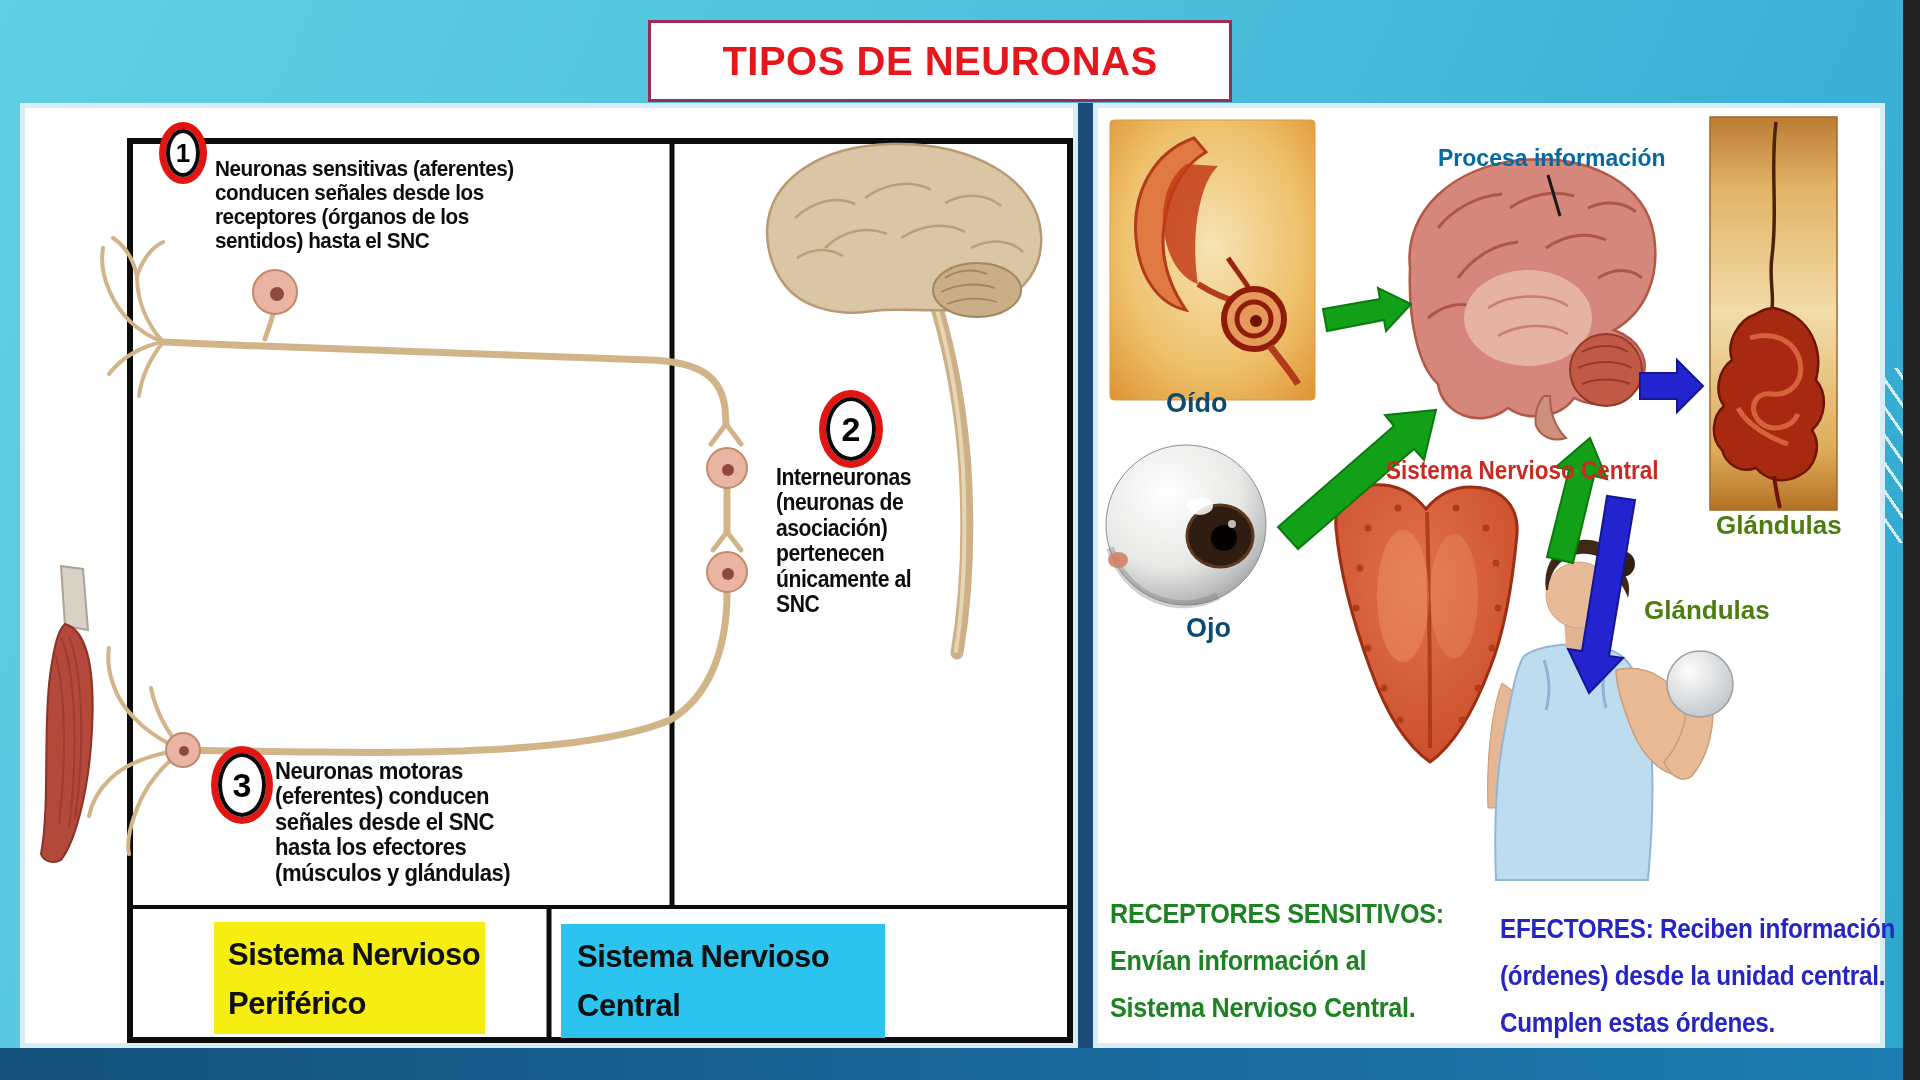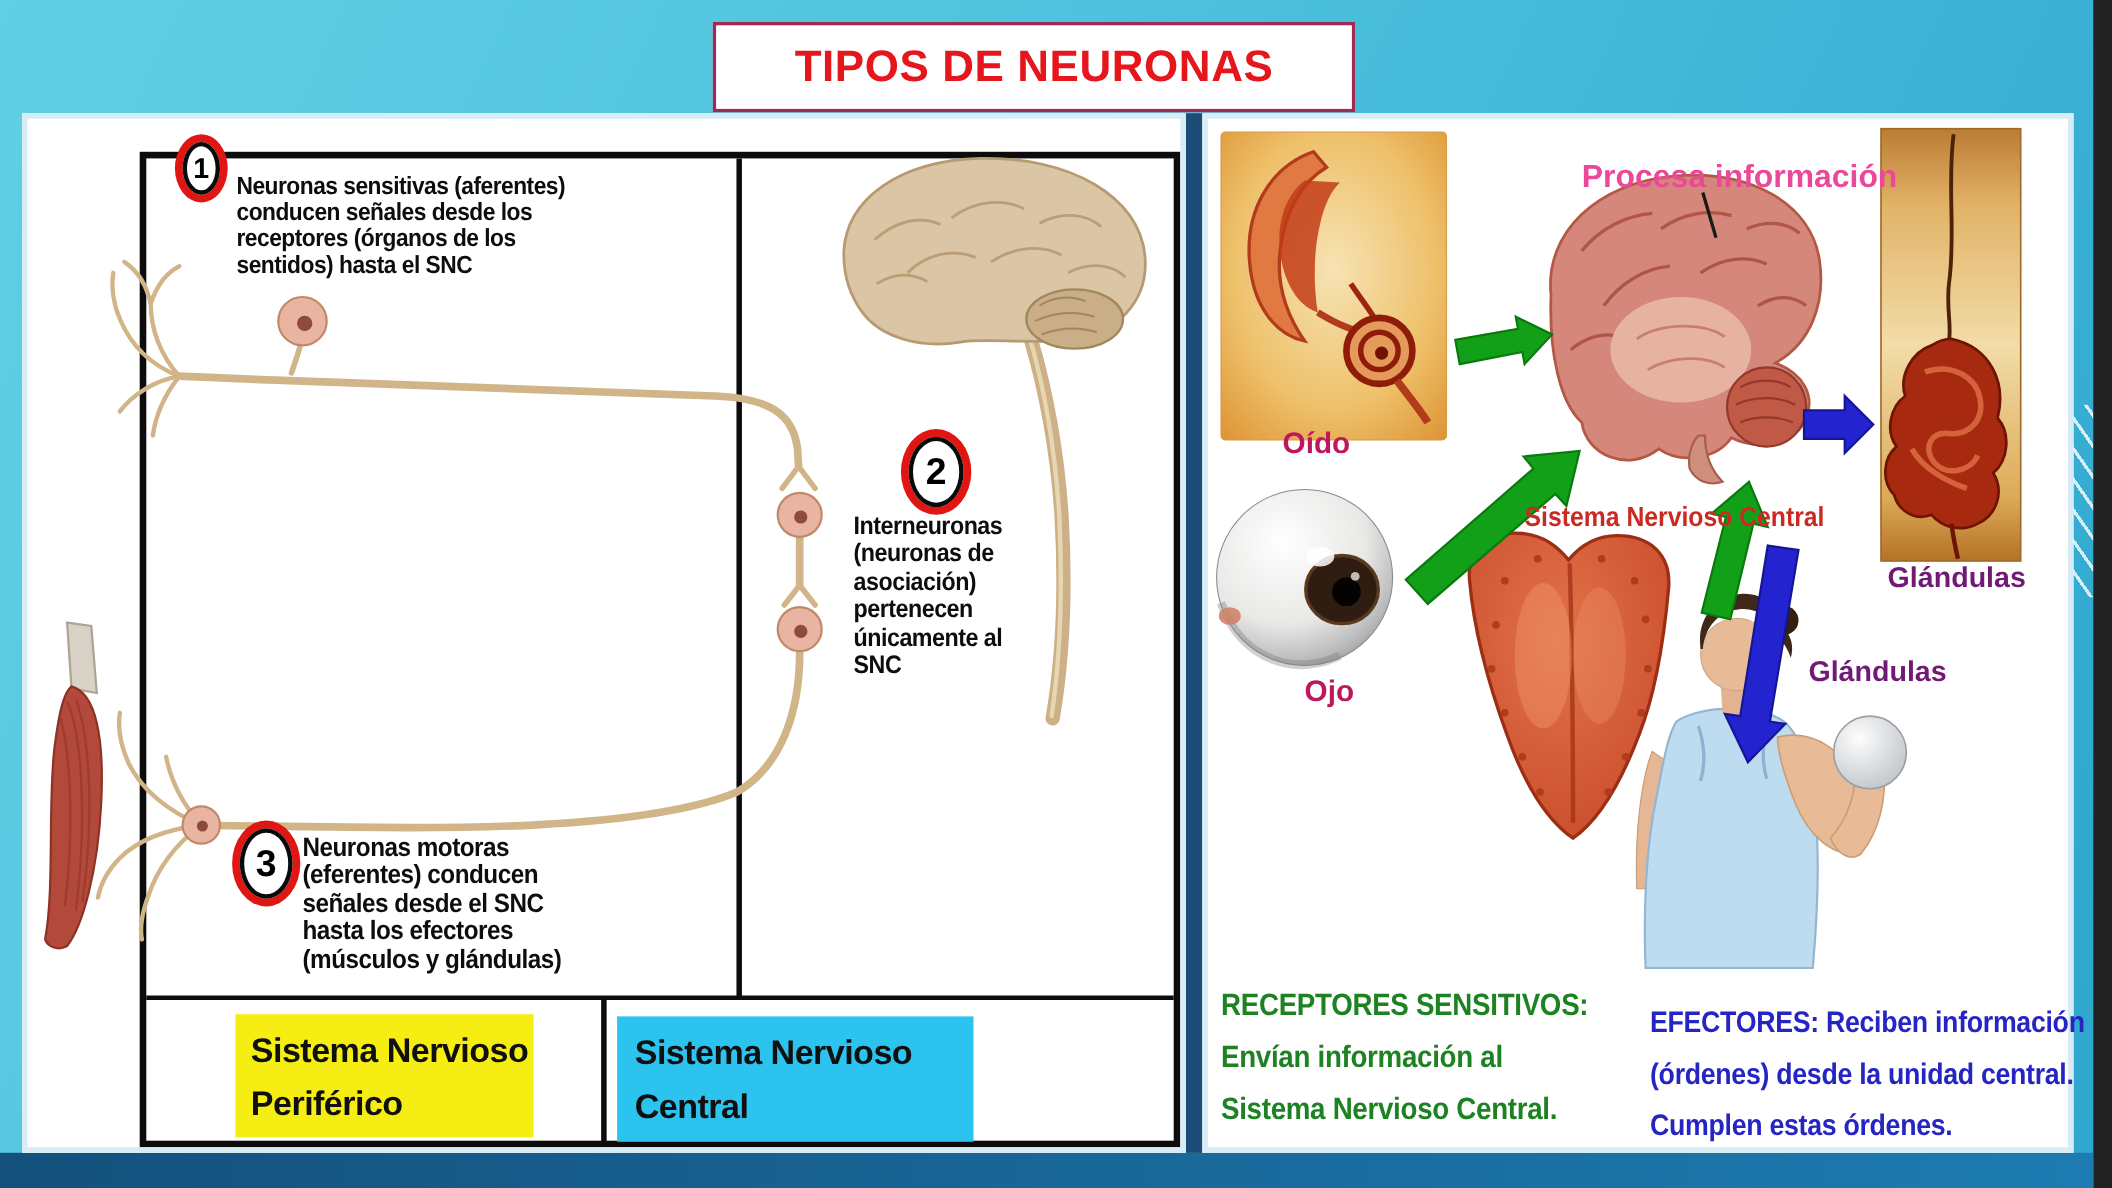--- a/index.html
+++ b/index.html
@@ -23,23 +23,23 @@
   .n1{left:190px;top:49px;font-size:22.5px;line-height:24px;width:400px;}
   .n2{left:751px;top:357px;font-size:23px;line-height:25.4px;width:220px;}
   .n3{left:250px;top:650px;font-size:24px;line-height:25.4px;width:360px;}
   .badge{position:absolute;border:7px solid #e11512;border-radius:50%;background:#fff;box-sizing:border-box;
          display:flex;align-items:center;justify-content:center;}
   .badge-ring{width:100%;height:100%;box-sizing:border-box;border:4px solid #0a0a0a;border-radius:50%;
               display:flex;align-items:center;justify-content:center;font-weight:900;color:#000;}
   .sn-label{position:absolute;font-size:31px;font-weight:800;line-height:49px;color:#101010;
             padding:8px 0 4px 14px;box-sizing:border-box;letter-spacing:-.5px;}
   .lbl{position:absolute;font-weight:700;}
-  .green{color:#be185d;}
-  .blue{color:#701a75;}
-  .proc{left:340px;top:37px;font-size:29px;font-weight:600;color:#ec4899;}
+  .green{color:#0c4a6e;}
+  .blue{color:#4d7c0f;}
+  .proc{left:340px;top:37px;font-size:23px;font-weight:600;color:#0369a1;}
   .cnsred{left:288px;top:348px;font-size:25px;color:#cb2a22;transform:scaleX(.9);transform-origin:0 0;}
   .para{position:absolute;font-weight:700;line-height:47px;transform:scaleX(.9);transform-origin:0 0;letter-spacing:-.3px;}
   .para-green{left:12px;top:782px;font-size:28px;color:#1d8221;width:440px;}
   .para-blue{left:402px;top:798px;font-size:27px;color:#2525c4;width:480px;}
 </style>
 </head>
 <body>
 
 <div class="slide">
 

